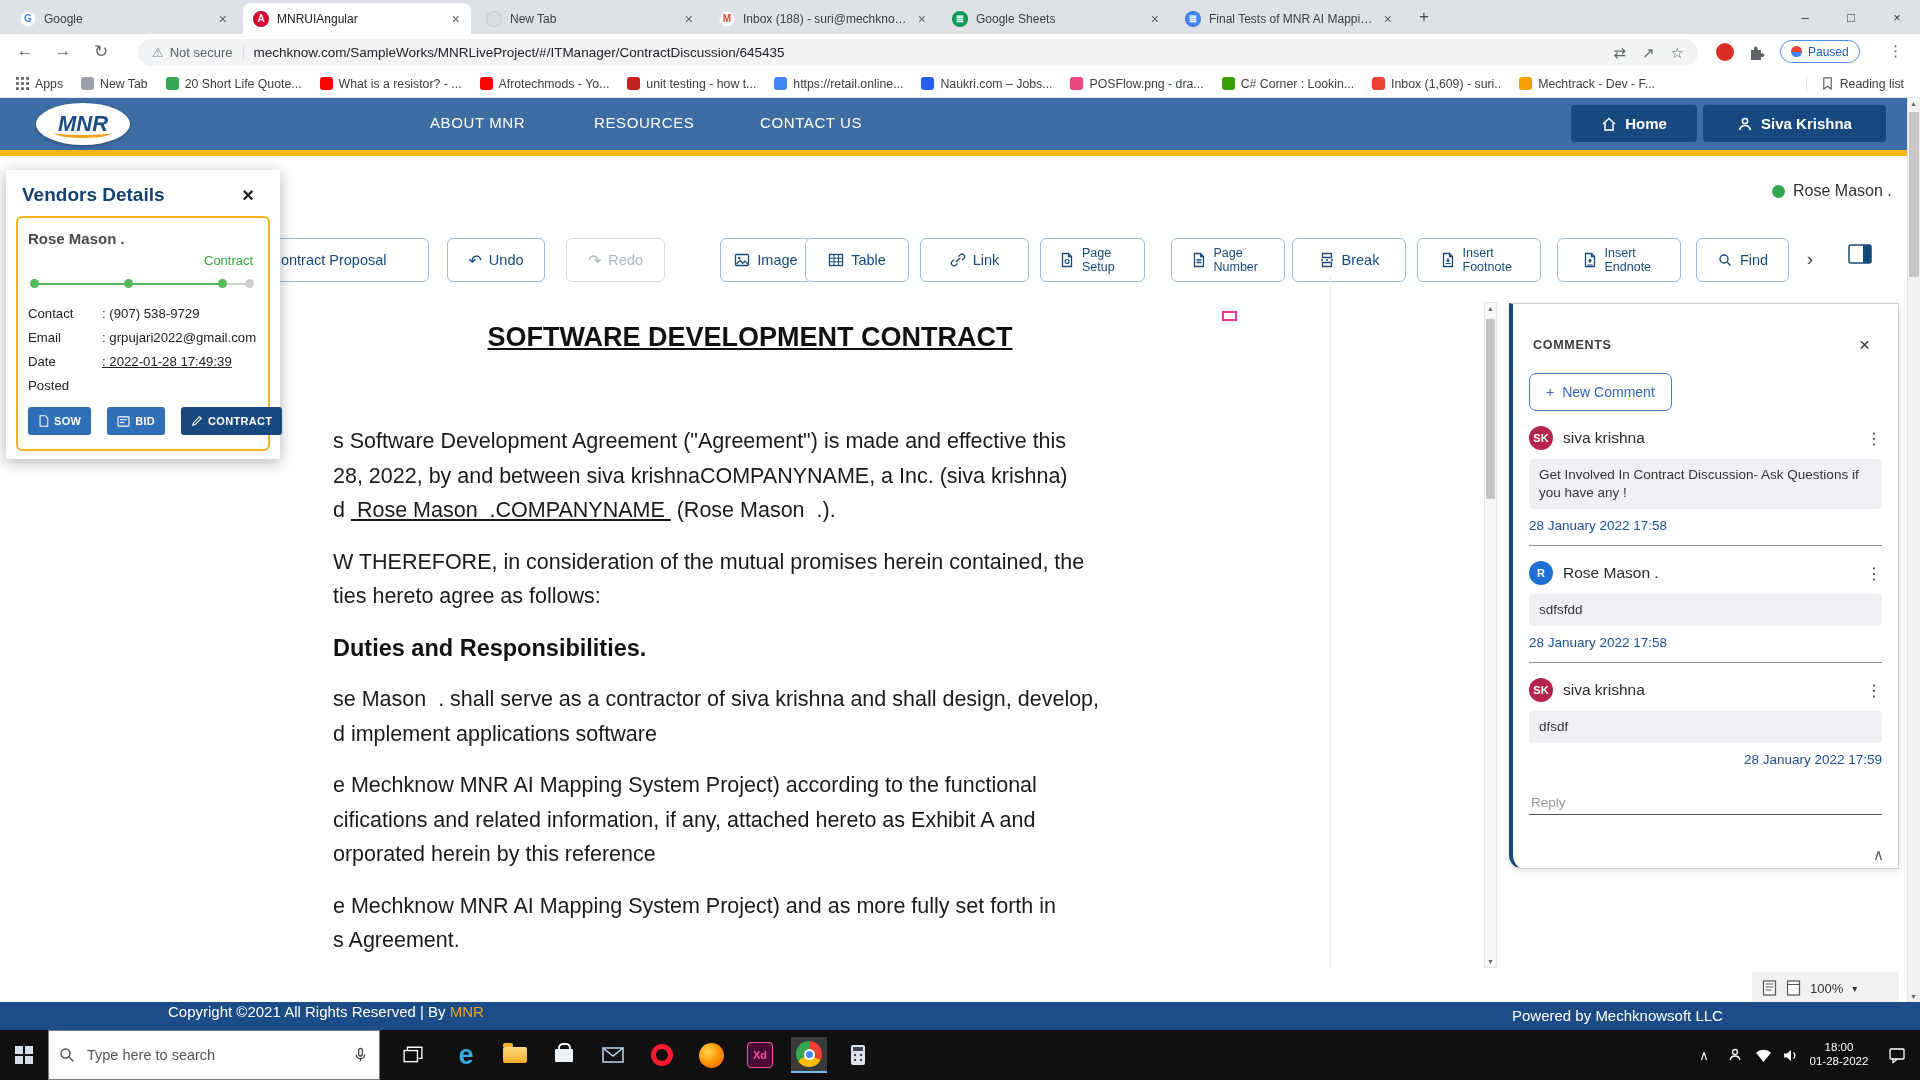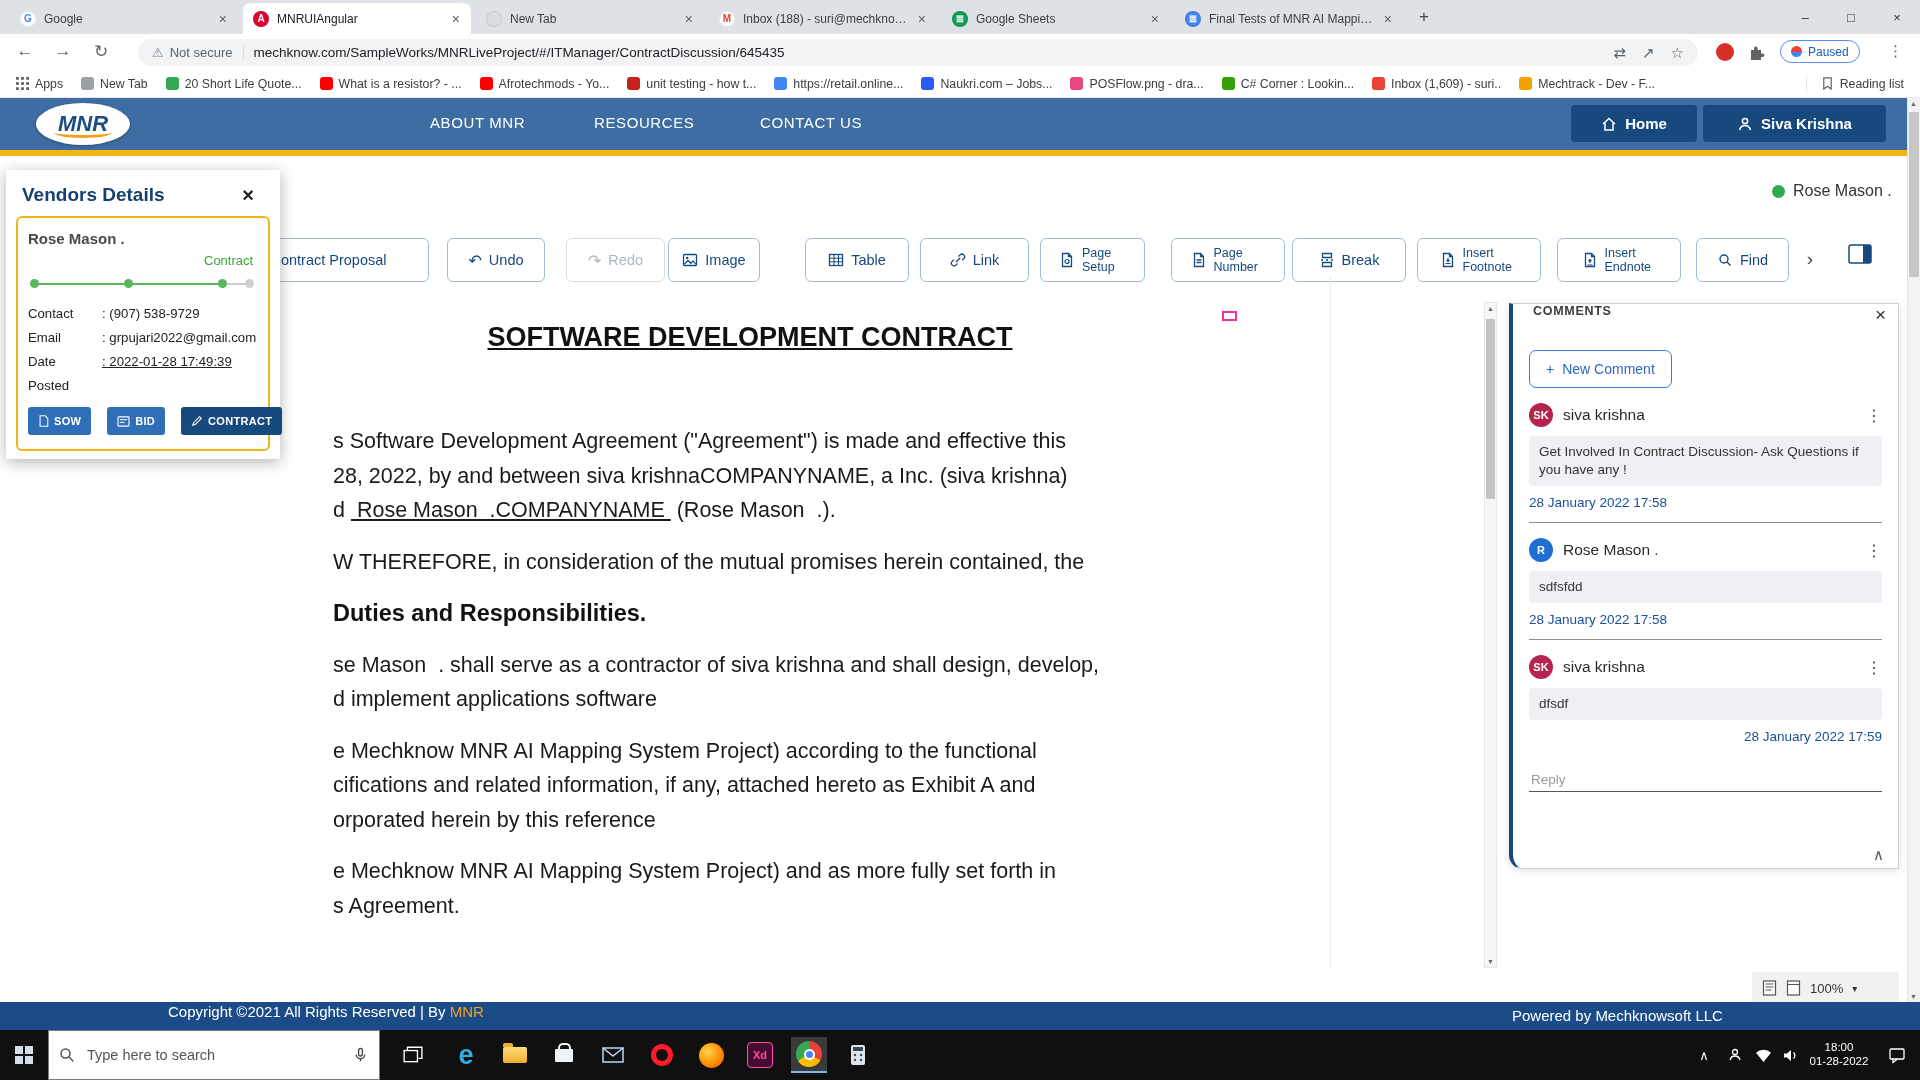--- a/index.html
+++ b/index.html
@@ -111,21 +111,21 @@
   
   .dscroll { position:absolute; left:1484px; top:146px; width:13px; height:666px; background:#f6f6f6; border:1px solid #e6e6e6;
              font-size:7px; color:#666; text-align:center; }
   .dthumb { position:absolute; left:1px; top:16px; width:9px; height:180px; background:#c4c4c4; }
   .dsar { position:absolute; left:0; width:11px; }
 
   
   #cpanel { position:absolute; left:1509px; top:147px; width:390px; height:566px; background:#fff;
             border:1px solid #cfcfcf; border-left:4px solid #17497f; border-bottom-left-radius:14px;
             box-shadow:0 2px 8px rgba(0,0,0,.12); }
-  .cphead { height:36px; display:flex; padding:0 12px 0 20px; }
+  .cphead { height:36px; display:flex; align-items:center; padding:0 28px 0 20px;margin-top:23px; }
   .cph-label { font-size:12.5px; font-weight:bold; letter-spacing:.7px; color:#3c3c3c; }
   .cpclose { margin-left:auto; font-size:19px; color:#333; }
   .newc { margin:10px 0 0 16px; height:38px; padding:0 16px; background:#fff; border:1.6px solid #3d79d0; border-radius:7px;
           color:#2f66c2; font-size:14px; display:inline-flex; align-items:center; gap:8px; font-family:"Liberation Sans",sans-serif; }
   .comment { padding:0 16px; }
   .crow { display:flex; align-items:center; gap:10px; margin-top:15px; }
   .cav { width:24px; height:24px; border-radius:50%; color:#fff; font-size:11px; font-weight:bold;
          display:flex; align-items:center; justify-content:center; flex:0 0 auto; }
   .cname { font-size:15.5px; color:#2a2a2a; }
   .ckebab { margin-left:auto; color:#444; font-size:16px; }
@@ -355,21 +355,21 @@
     <span>Contract Proposal</span>
   </button>
   <button class="tbtn" style="left:447px;width:98px">
     <span class="tgl">↶</span>
     <span>Undo</span>
   </button>
   <button class="tbtn disabled" style="left:566px;width:99px">
     <span class="tgl">↷</span>
     <span>Redo</span>
   </button>
-  <button class="tbtn" style="left:668px;width:92px">
+  <button class="tbtn" style="left:720px;width:92px">
     <svg width="16" height="16" viewBox="0 0 16 16">
         <rect x="1.5" y="2.5" width="13" height="11" rx="1" fill="none" stroke="currentColor" stroke-width="1.3"></rect>
         <circle cx="5.2" cy="6" r="1.2" fill="currentColor"></circle>
         <path d="M2.5 12l3.5-3.5 2.8 2.8 2.2-2.2 3 3" fill="none" stroke="currentColor" stroke-width="1.3"></path>
       </svg>
     <span>Image</span>
   </button>
   <button class="tbtn" style="left:805px;width:104px">
     <svg width="16" height="16" viewBox="0 0 16 16">
         <rect x="1.5" y="2.5" width="13" height="11" fill="none" stroke="currentColor" stroke-width="1.3"></rect>
@@ -490,20 +490,21 @@
   <span class="pageedge"></span>
 
   <div class="docbody">
     <div class="para">
       <div class="line">s Software Development Agreement ("Agreement") is made and effective this</div>
       <div class="line">28, 2022, by and between siva krishnaCOMPANYNAME, a Inc. (siva krishna)</div>
       <div class="line"><span>d </span><span class="uline"> Rose Mason  .COMPANYNAME </span><span> (Rose Mason  .).</span></div>
     </div>
     <div class="para">
       <div class="line">W THEREFORE, in consideration of the mutual promises herein contained, the</div>
+      <div class="line">ties hereto agree as follows:</div>
     </div>
     <div class="doch">Duties and Responsibilities.</div>
     <div class="para">
       <div class="line">se Mason  . shall serve as a contractor of siva krishna and shall design, develop,</div>
       <div class="line">d implement applications software</div>
     </div>
     <div class="para">
       <div class="line">e Mechknow MNR AI Mapping System Project) according to the functional</div>
       <div class="line">cifications and related information, if any, attached hereto as Exhibit A and</div>
       <div class="line">orporated herein by this reference</div>

